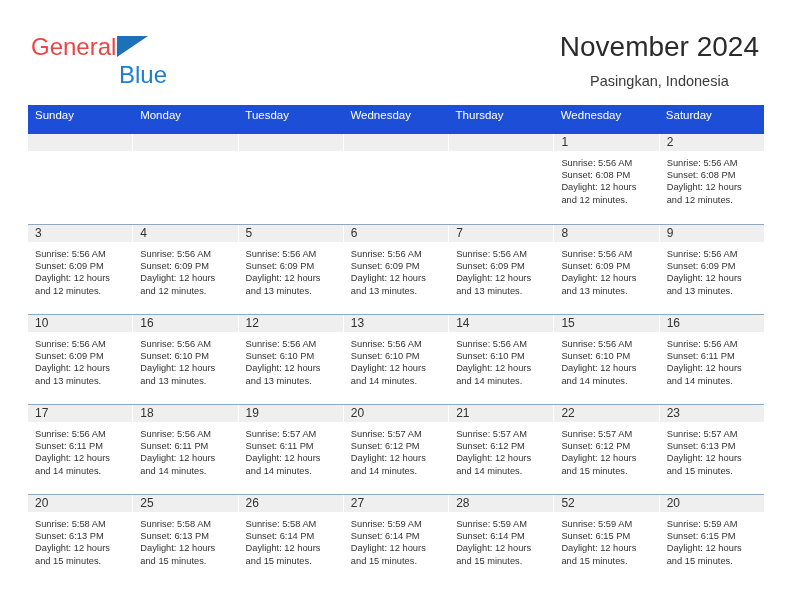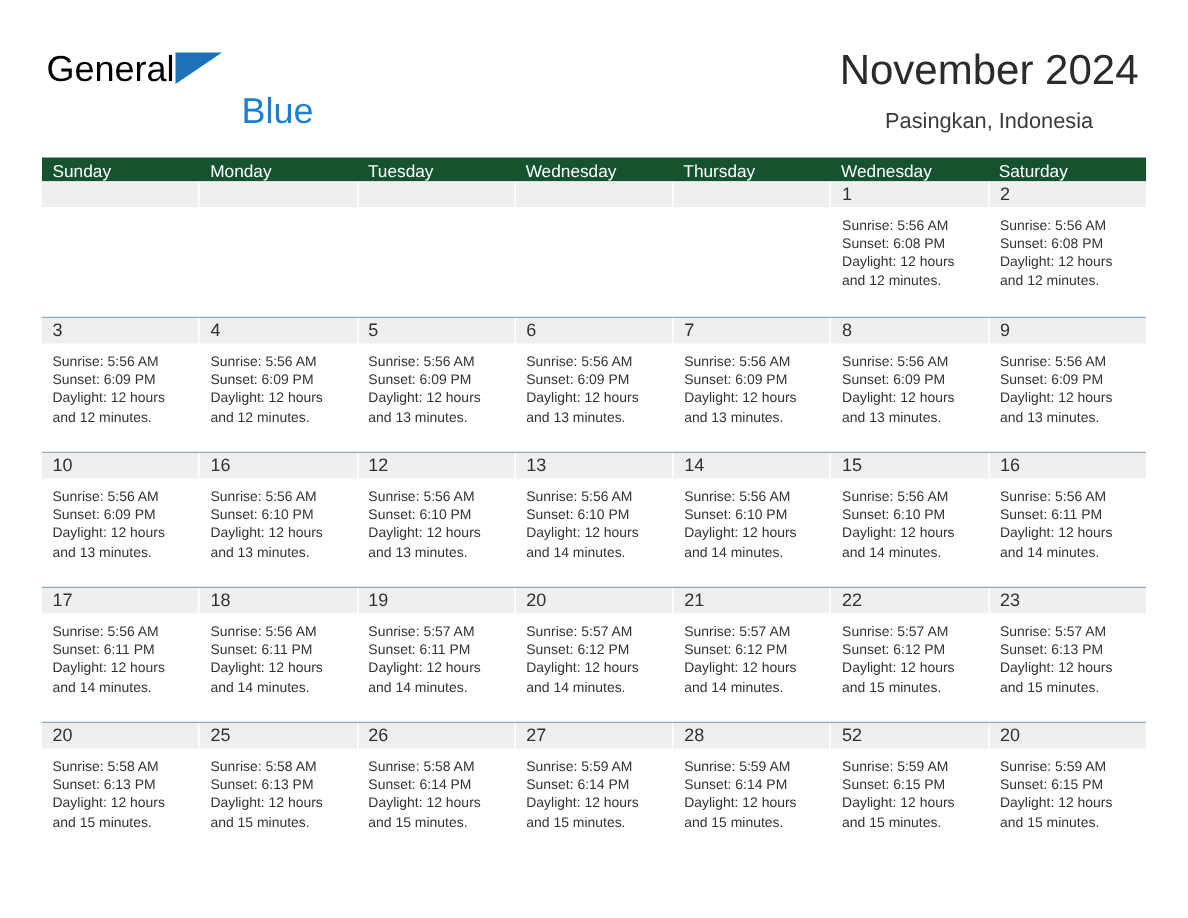--- a/index.html
+++ b/index.html
@@ -37,39 +37,38 @@
     height: 58px;
   }
   .brand-top {
     position: relative;
     height: 28px;
     line-height: 28px;
     white-space: nowrap;
   }
   .brand-general {
     font-size: 24px;
-    color: #000000;
+    color: #ef4444;
     letter-spacing: 0px;
   }
   .brand-flag {
     display: inline-block;
     vertical-align: -2px;
     margin-left: 1px;
     width: 0;
     height: 0;
     border-left: 31px solid #1d71b8;
     border-bottom: 21px solid transparent;
   }
   .brand-blue {
     font-size: 24px;
     color: #1a7fd4;
     margin-left: 88px;
     display: block;
     line-height: 27px;
-    text-align: center;
   }
   .title-block {
     position: absolute;
     right: 33px;
     top: 30px;
     text-align: center;
   }
   .cal-title {
     font-size: 28px;
     color: #2b2b2b;
@@ -89,22 +88,22 @@
   
   .calendar {
     position: absolute;
     left: 28px;
     top: 105px;
     width: 736px;
   }
   .dow-row {
     display: flex;
     width: 736px;
-    height: 16px;
-    background: #14532d;
+    height: 29px;
+    background: #1d4ed8;
   }
   .dow-cell {
     flex: 1 1 0;
     color: #ffffff;
     font-size: 11.5px;
     line-height: 20px;
     padding-left: 7px;
     box-sizing: border-box;
     white-space: nowrap;
   }

